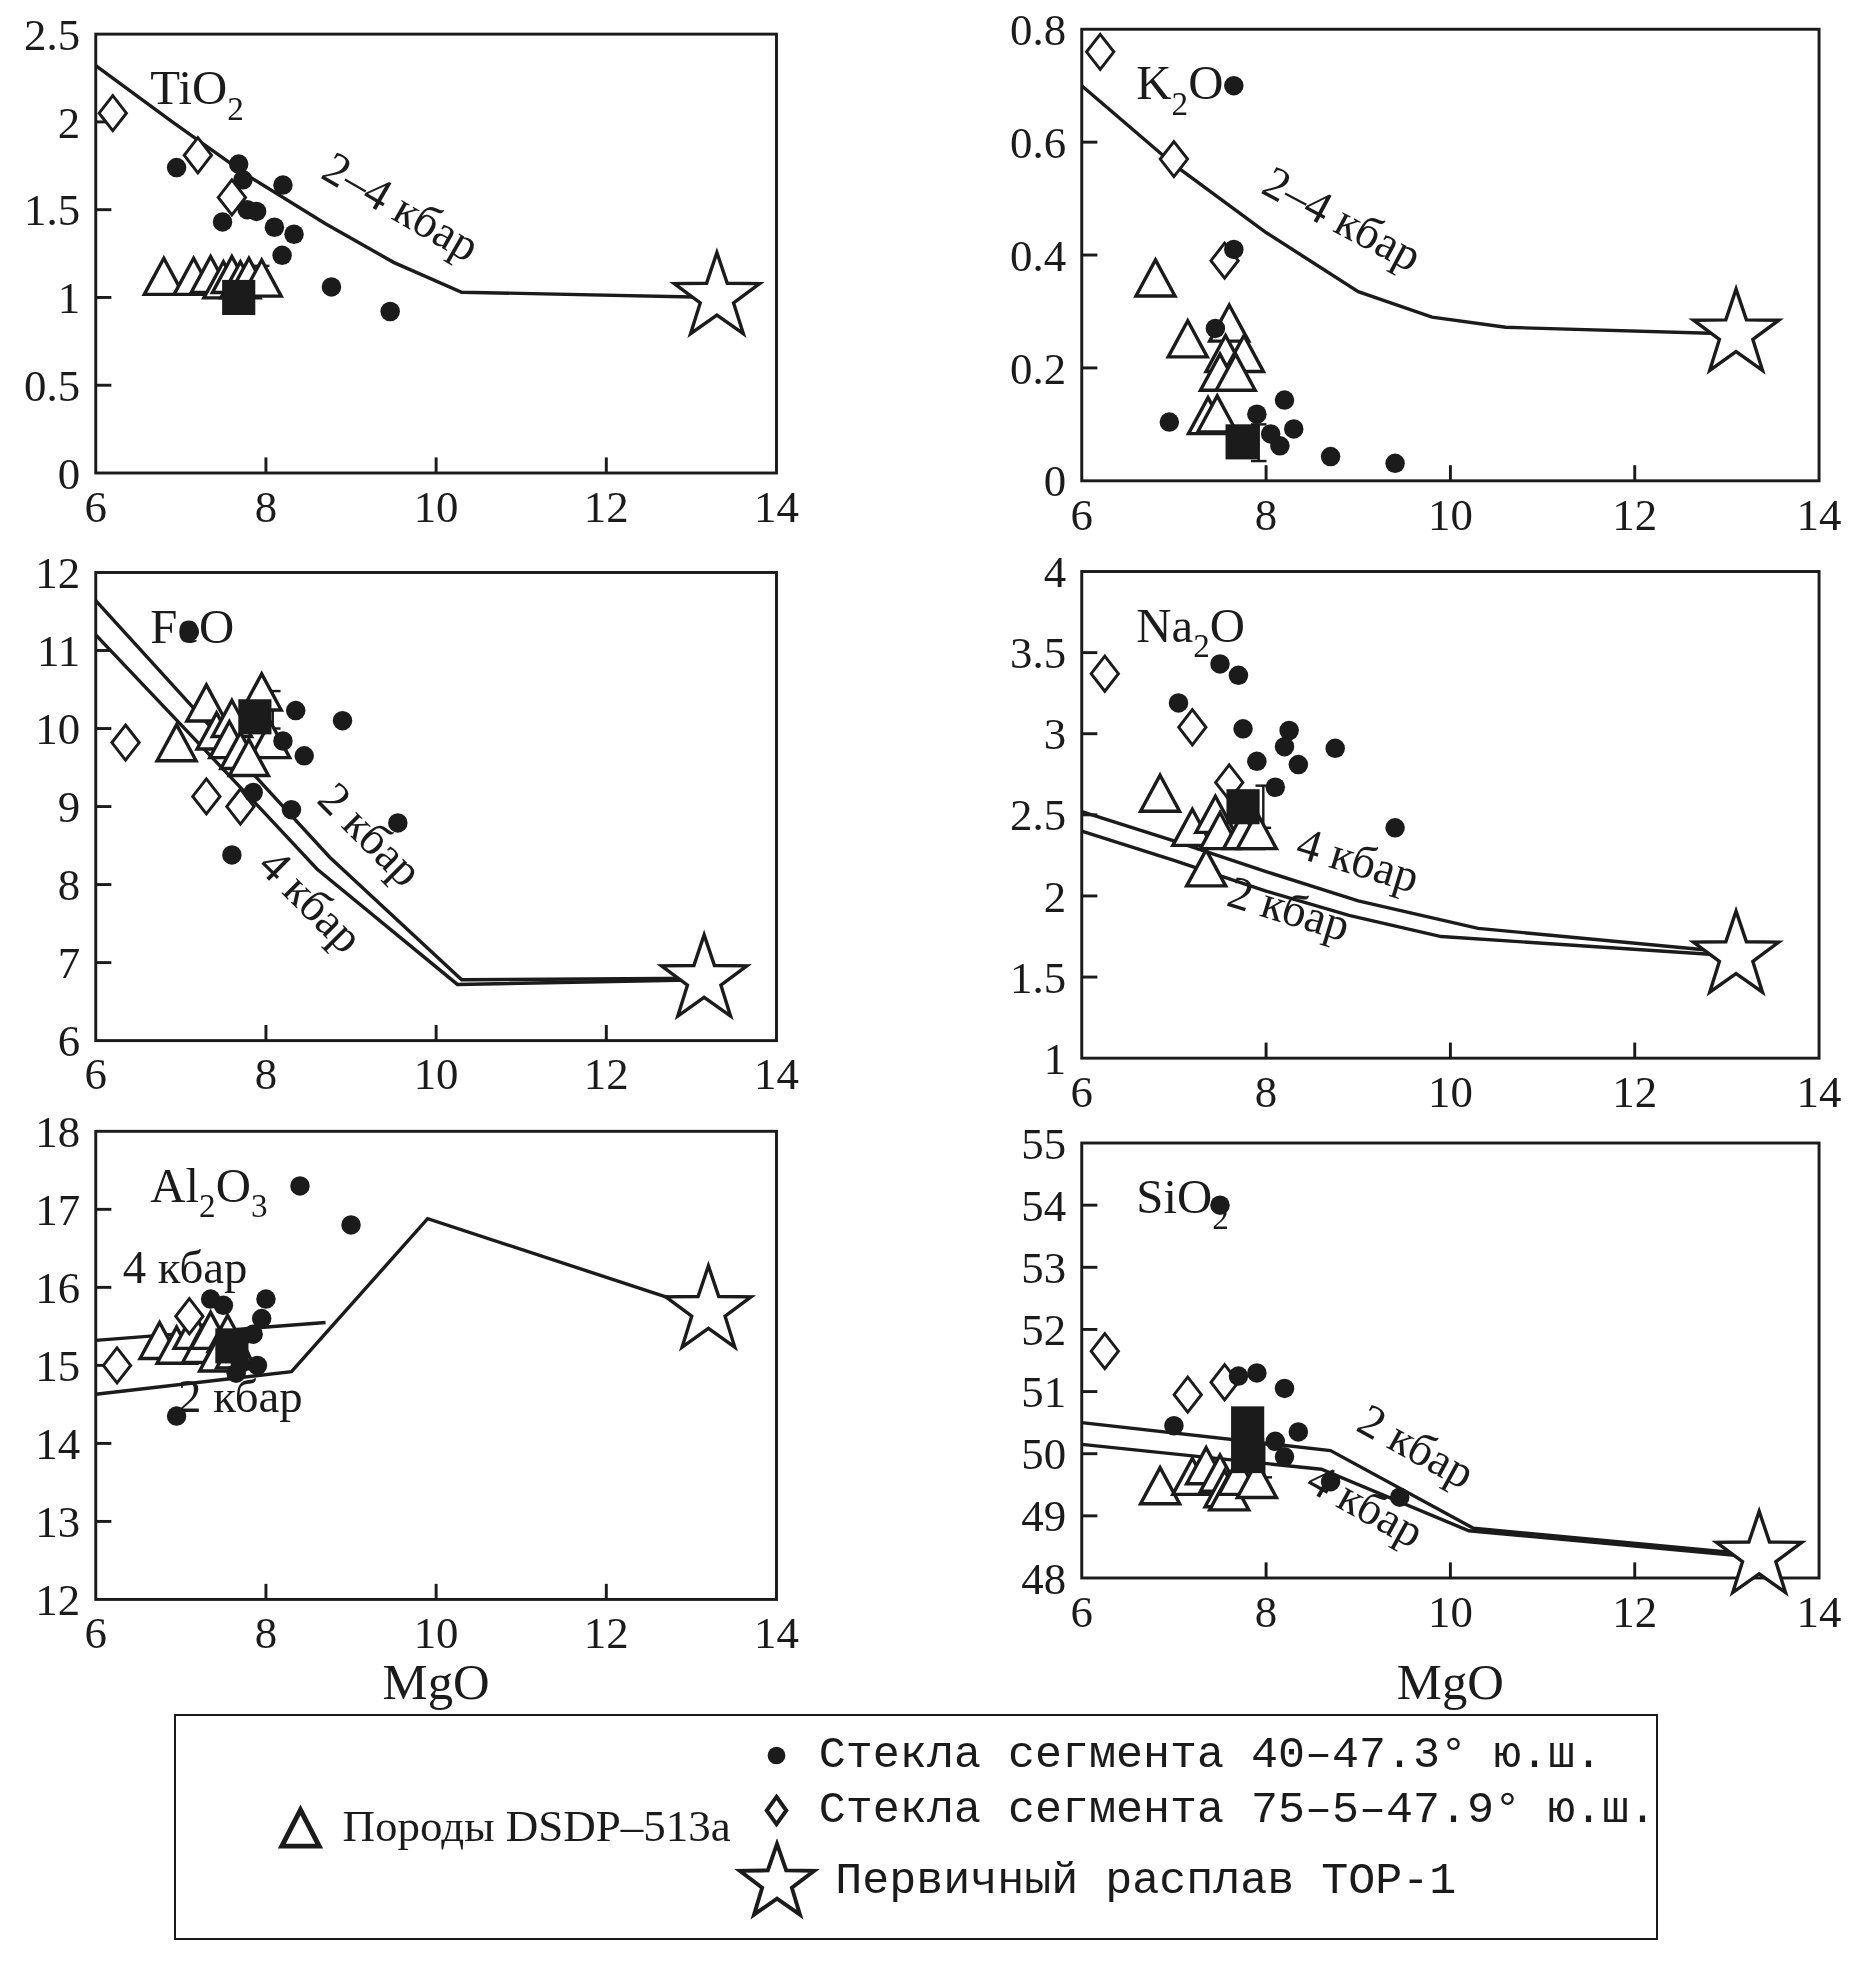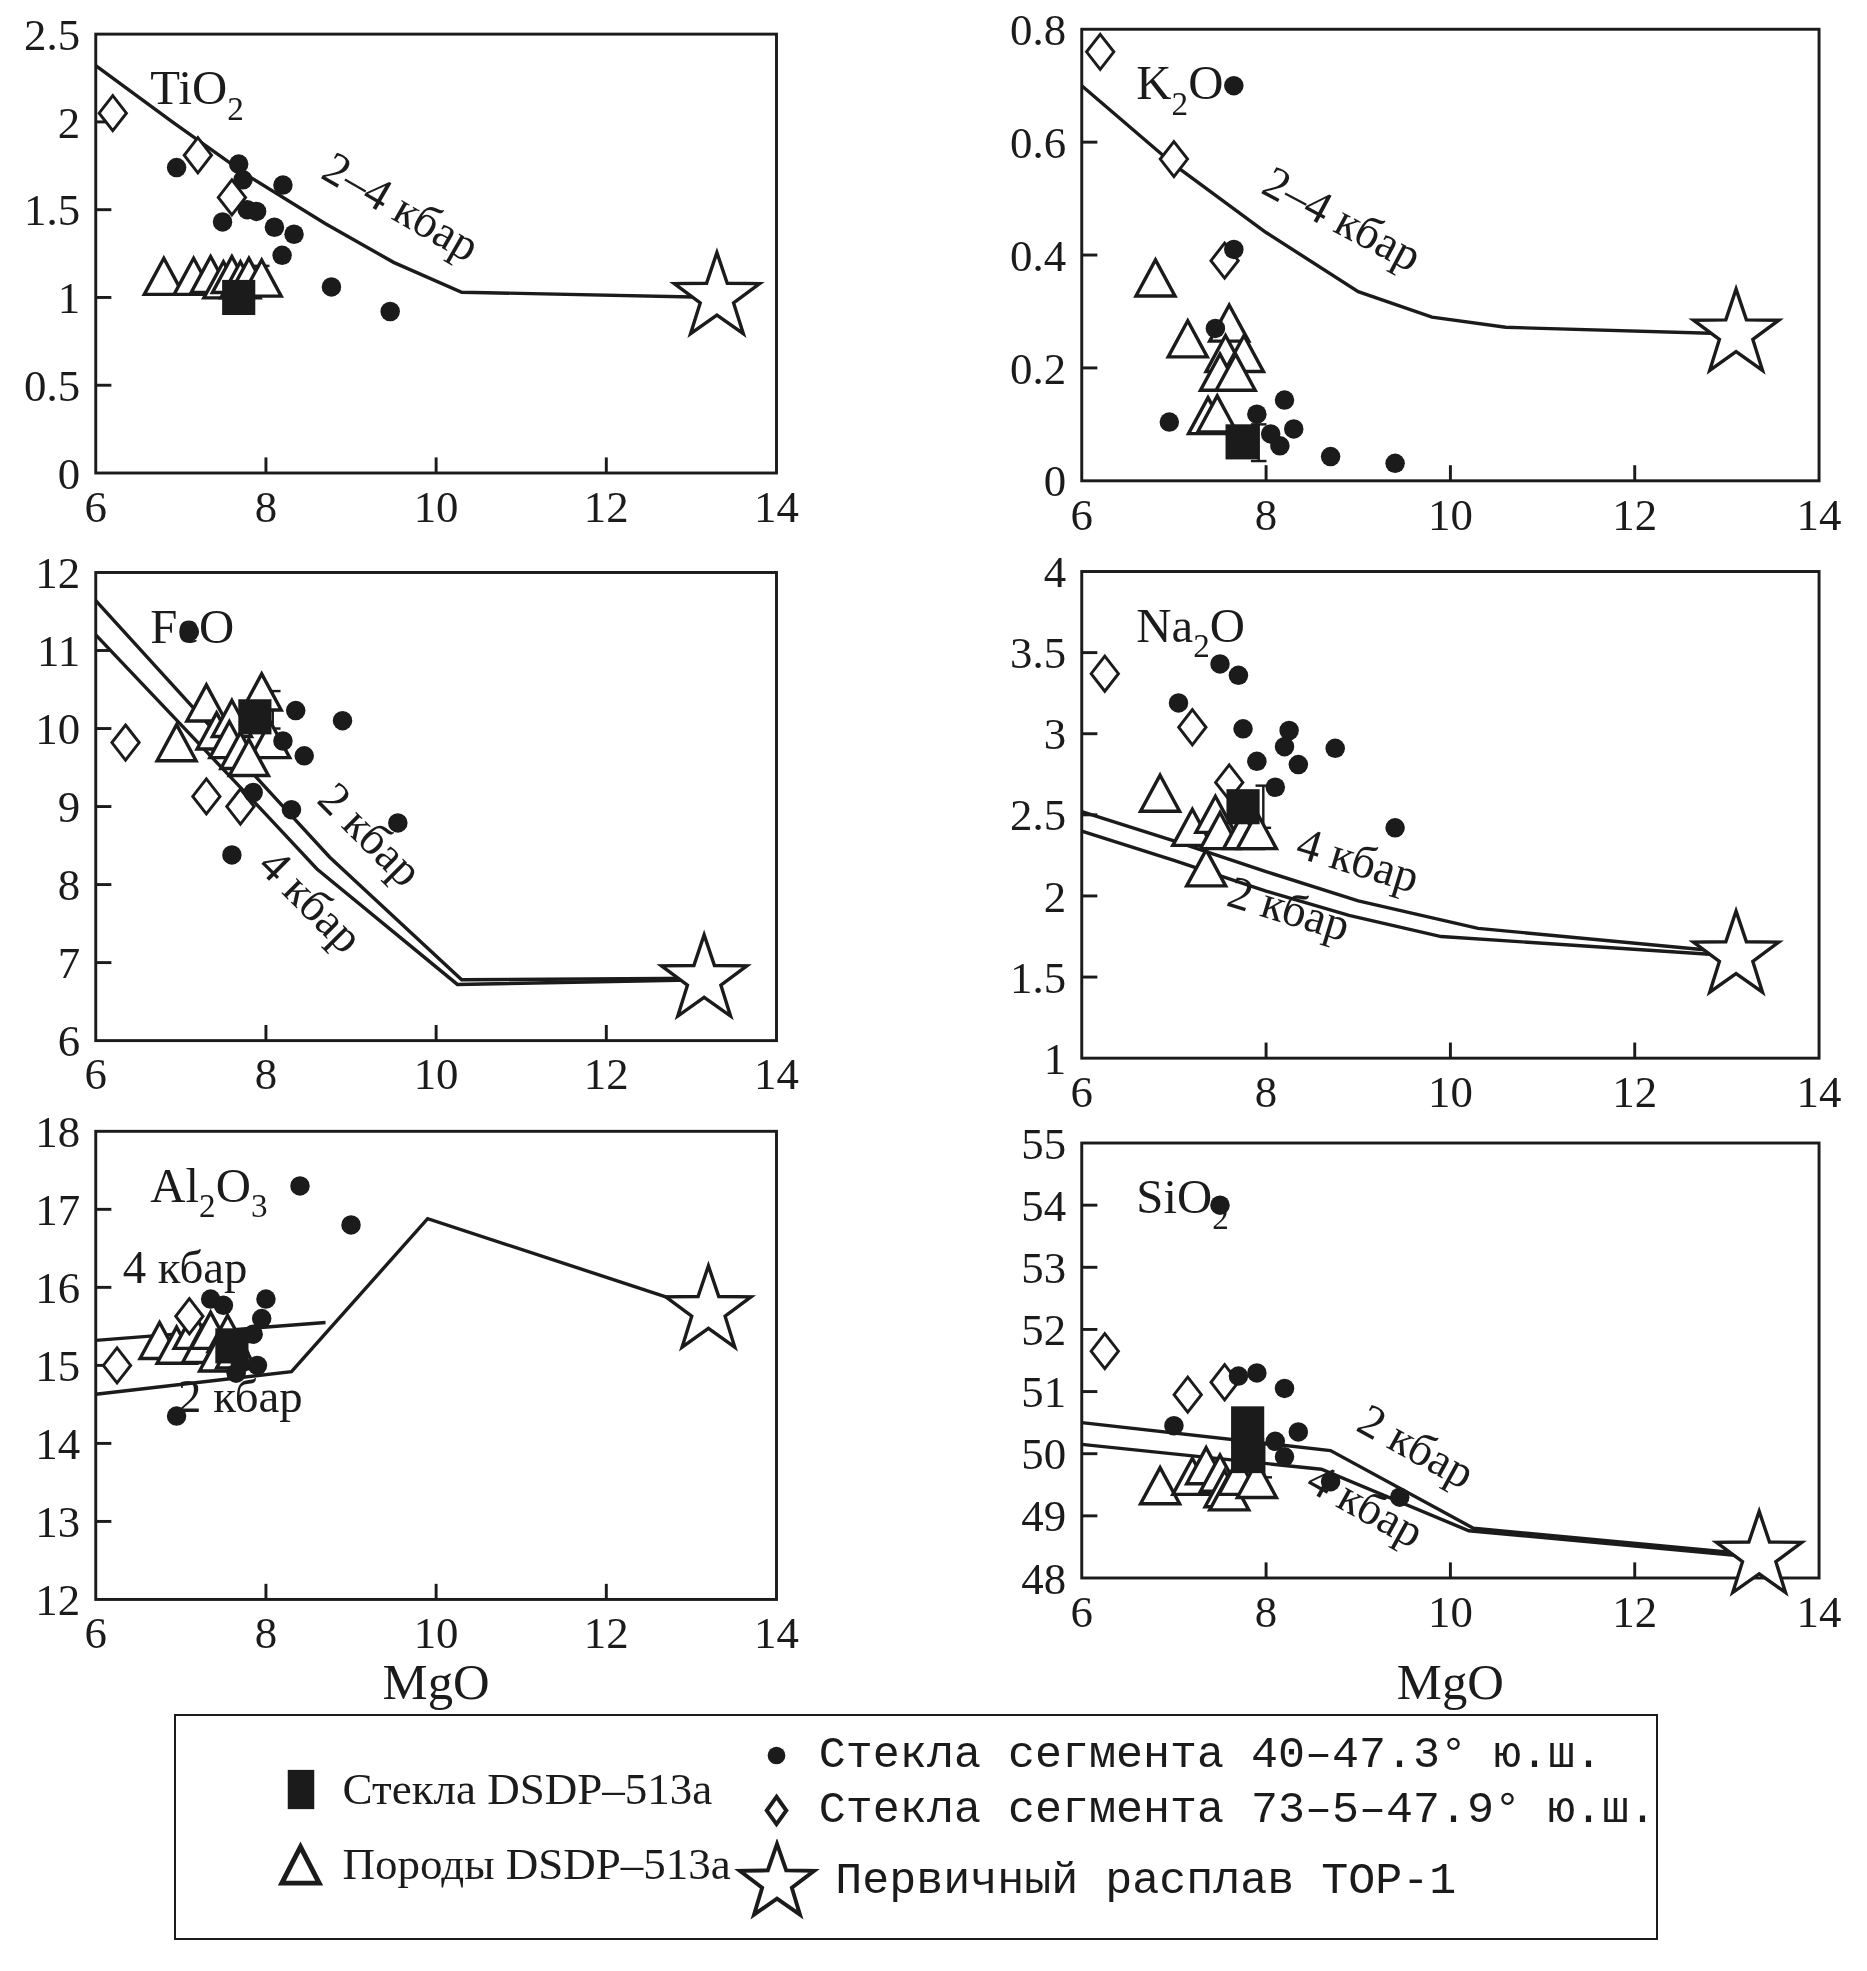--- a/index.html
+++ b/index.html
@@ -343,43 +343,37 @@
         <rect x="1262.1" y="1474.4828571428573" width="34" height="36" fill="#1b1b1b"></rect>
         <path d="M1803.6 1549.7 L1814.2 1581.1 L1847.3 1581.5 L1820.7 1601.3 L1830.6 1632.9 L1803.6 1613.7 L1776.5 1632.9 L1786.5 1601.3 L1759.8 1581.5 L1793.0 1581.1 Z" fill="#ffffff" stroke="#1b1b1b" stroke-width="3.5" stroke-linejoin="miter"></path>
         <text x="1487" y="1742" text-anchor="middle" font-size="52">MgO</text>
       </g>
     </svg>
 
   <div class="legend">
     <div class="legend-col legend-col-left">
       <div class="legend-row">
         <svg class="lm" width="53" height="53" viewBox="0 0 54 54">
-          <rect x="14" y="7" width="27" height="40" fill="#1b1b1b"></rect>
-        </svg>
-        <span class="ltext">Стекла DSDP–513a</span>
-      </div>
-      <div class="legend-row">
-        <svg class="lm" width="53" height="53" viewBox="0 0 54 54">
           <path d="M27 9 L46 46 L8 46 Z" fill="#ffffff" stroke="#1b1b1b" stroke-width="5"></path>
         </svg>
         <span class="ltext">Породы DSDP–513a</span>
       </div>
     </div>
     <div class="legend-col legend-col-right">
       <div class="legend-row">
         <svg class="lm" width="53" height="53" viewBox="0 0 54 54">
           <circle cx="27" cy="27" r="9" fill="#1b1b1b"></circle>
         </svg>
         <span class="ltext">Стекла сегмента 40–47.3° ю.ш.</span>
       </div>
       <div class="legend-row">
         <svg class="lm" width="53" height="53" viewBox="0 0 54 54">
           <path d="M27 13 L37 27 L27 41 L17 27 Z" fill="#ffffff" stroke="#1b1b1b" stroke-width="4"></path>
         </svg>
-        <span class="ltext">Стекла сегмента 73–5–47.9° ю.ш.</span>
+        <span class="ltext">Стекла сегмента 75–5–47.9° ю.ш.</span>
       </div>
       <div class="legend-row">
         <svg class="lm" width="86" height="86" viewBox="0 0 88 88" style="margin-left:-16.6px">
           <path d="M44 5 L53.4 32.1 L82 32.6 L59.2 49.9 L67.5 77.4 L44 61 L20.5 77.4 L28.8 49.9 L6 32.6 L34.6 32.1 Z" fill="#ffffff" stroke="#1b1b1b" stroke-width="4" stroke-linejoin="miter"></path>
         </svg>
         <span class="ltext">Первичный расплав ТОР-1</span>
       </div>
     </div>
   </div>
 </div>

